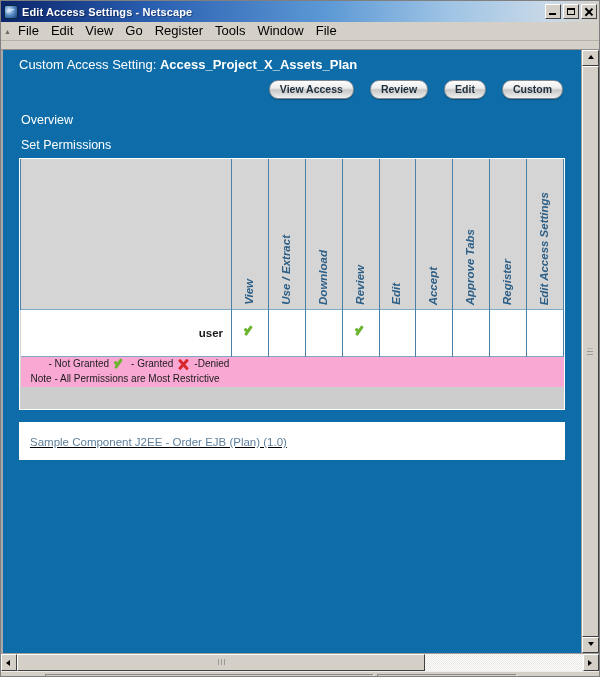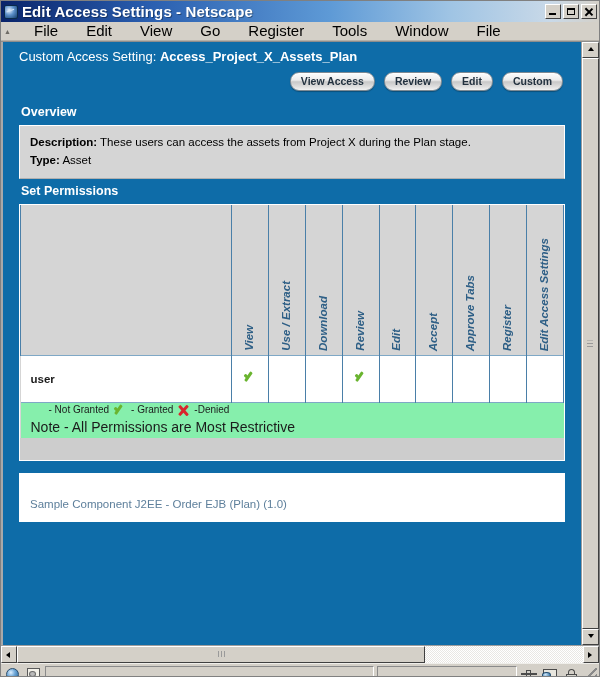--- a/index.html
+++ b/index.html
@@ -47,21 +47,21 @@
     content: "";
     position: absolute;
     left: 2px; top: 4px;
     width: 8px; height: 4px;
     border-top: 1px solid #cfe2f5;
     transform: rotate(-20deg);
   }
   .title-text {
     flex: 1;
     color: #ffffff;
-    font-size: 15px;
+    font-size: 11px;
     font-weight: bold;
     letter-spacing: 0.1px;
     white-space: nowrap;
     overflow: hidden;
     text-shadow: 1px 1px 0 rgba(0,0,0,0.35);
   }
   .win-btns { display: flex; gap: 2px; align-items: center; }
   .win-btn {
     width: 16px; height: 15px;
     background: #d4d0c8;
@@ -102,36 +102,36 @@
     box-sizing: border-box;
   }
   .menu-grip {
     width: 9px; height: 14px;
     display: flex; align-items: center; justify-content: center;
     color: #6d6a64;
     font-size: 7px;
     line-height: 1;
   }
   .menu-item {
-    font-size: 15px;
+    font-size: 13px;
     color: #000;
     padding: 1px 6px 2px 6px;
     cursor: default;
     white-space: nowrap;
-    margin-left: 16px;
   }
 
   
   .content-wrap {
     position: relative;
     height: 604px;
     background: #ffffff;
     box-sizing: border-box;
     border-top: 1px solid #8d8d8d;
     display: flex;
+    margin-top: 8px;
   }
   .page {
     flex: 1;
     position: relative;
     background: #0e6ca8;
     overflow: hidden;
     border-left: 2px solid #a9a9a9;
   }
 
   
@@ -189,42 +189,42 @@
     padding: 7px 0 8px 16px;
     color: #ffffff;
     font-size: 13px;
     white-space: nowrap;
   }
   .page-title b { font-weight: bold; }
 
   .btnrow {
     display: flex;
     justify-content: flex-end;
-    gap: 9px;
+    gap: 16px;
     padding: 0 18px 9px 0;
   }
   .btn {
     font-size: 10.5px;
     font-weight: bold;
     color: #22313f;
     background: linear-gradient(to bottom, #fdfdfd 0%, #ececec 42%, #c8c8c8 52%, #dedede 80%, #f2f2f2 100%);
     border: 1px solid #7e8a93;
     border-radius: 9px;
     padding: 3px 10px 3px 10px;
     line-height: 11px;
     cursor: default;
     box-shadow: 0 1px 1px rgba(0,0,0,0.28), inset 0 1px 0 #ffffff;
     white-space: nowrap;
   }
 
   
   .sec-head {
     color: #ffffff;
     font-size: 12.5px;
-    font-weight: bold;
+    font-weight: normal;
     padding: 5px 0 6px 18px;
   }
   .panel {
     background: #d5d5d5;
     margin: 0 16px 0 16px;
     border: 1px solid #ffffff;
     border-bottom-color: #b0b0b0;
     box-sizing: border-box;
   }
   .overview-body {
@@ -276,21 +276,21 @@
   tr.drow td {
     border-left: 1px solid #4a7fa8;
     border-top: 1px solid #7fa8c6;
     height: 38px;
     text-align: center;
     vertical-align: middle;
   }
   tr.drow td.last { border-right: 1px solid #4a7fa8; }
   tr.drow td.rowname {
     border-left: none;
-    text-align: left;
+    text-align: right;
     padding: 4px 8px 4px 10px;
     font-size: 11.5px;
     font-weight: bold;
     color: #1b1b1b;
     line-height: 15px;
   }
   tr.r-white td { background: #ffffff; }
   tr.r-gray  td { background: #e7e7e7; }
 
   .check {
@@ -327,50 +327,51 @@
     position: absolute;
     left: 5px; top: 0;
     width: 3.2px; height: 13px;
     background: #d8272c;
     border-radius: 1px;
   }
   .xmark i:first-child { transform: rotate(42deg); }
   .xmark i:last-child  { transform: rotate(-42deg); }
 
   .legend-row td {
-    background: #86efac;
+    background: #f9a8d4;
     border-top: 1px solid #7fa8c6;
     padding: 5px 0 4px 0;
   }
   .legend-line {
     font-size: 10px;
     color: #1b1b1b;
     padding-left: 28px;
     display: flex;
     align-items: center;
     gap: 4px;
     line-height: 14px;
   }
   .legend-note {
-    font-size: 14px;
+    font-size: 10px;
     color: #1b1b1b;
     padding: 2px 0 3px 10px;
   }
   .legend-pad {
     height: 22px;
     background: #cdcdcd;
   }
 
   
   .assets-panel {
     background: #ffffff;
     margin: 0 16px;
     border: 1px solid #ffffff;
     box-sizing: border-box;
-    padding: 20px 0 9px 10px;
+    padding: 9px 0 9px 10px;
+    text-decoration: underline;
   }
   .asset-link {
     font-size: 11.5px;
     color: #5d7f9b;
     cursor: default;
   }
   .spacer-blue { height: 12px; }
 
   
   .hscroll {
@@ -596,32 +597,20 @@
       </div>
 
       <div class="btnrow">
         <span class="btn">View Access</span>
         <span class="btn">Review</span>
         <span class="btn">Edit</span>
         <span class="btn">Custom</span>
       </div>
 
       <div class="sec-head">Overview</div>
-      <div class="panel">
-        <div class="overview-body">
-          <div>
-            <b>Description:</b>
-            <span>These users can access the assets from Project X during the Plan stage.</span>
-          </div>
-          <div>
-            <b>Type:</b>
-            <span>Asset</span>
-          </div>
-        </div>
-      </div>
 
       <div class="sec-head">Set Permissions</div>
       <div class="perm-panel">
         <table class="perm">
           <colgroup>
             <col style="width:206px">
             <col span="9" style="width:36px">
           </colgroup>
           <thead>
             <tr>

